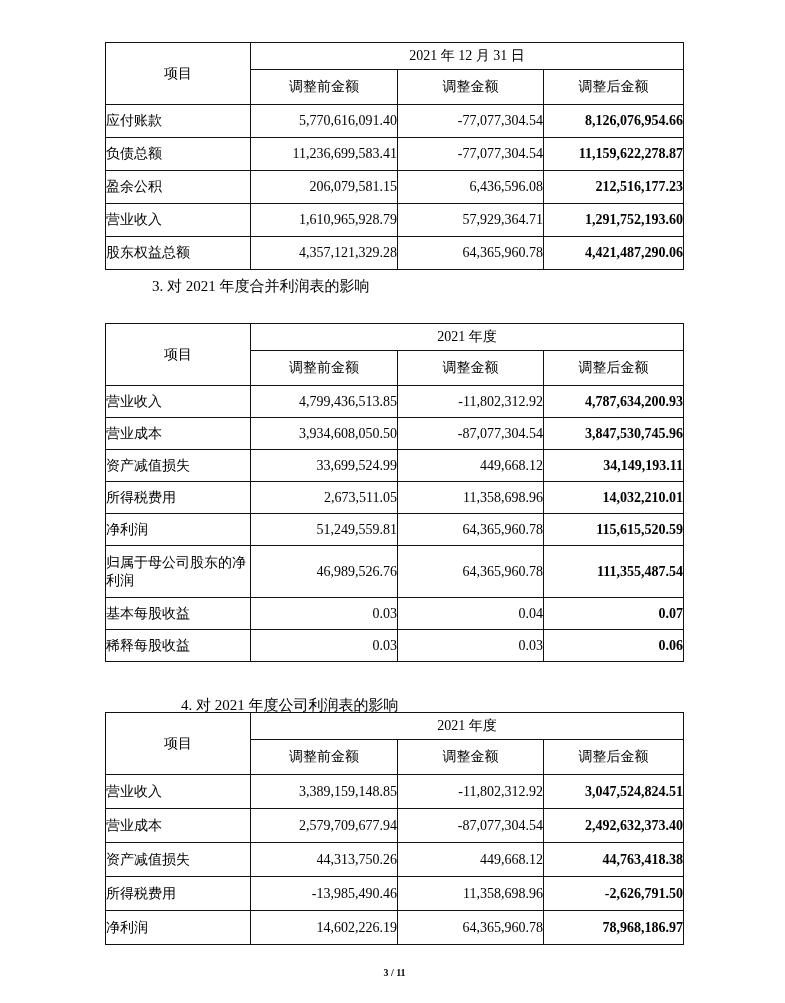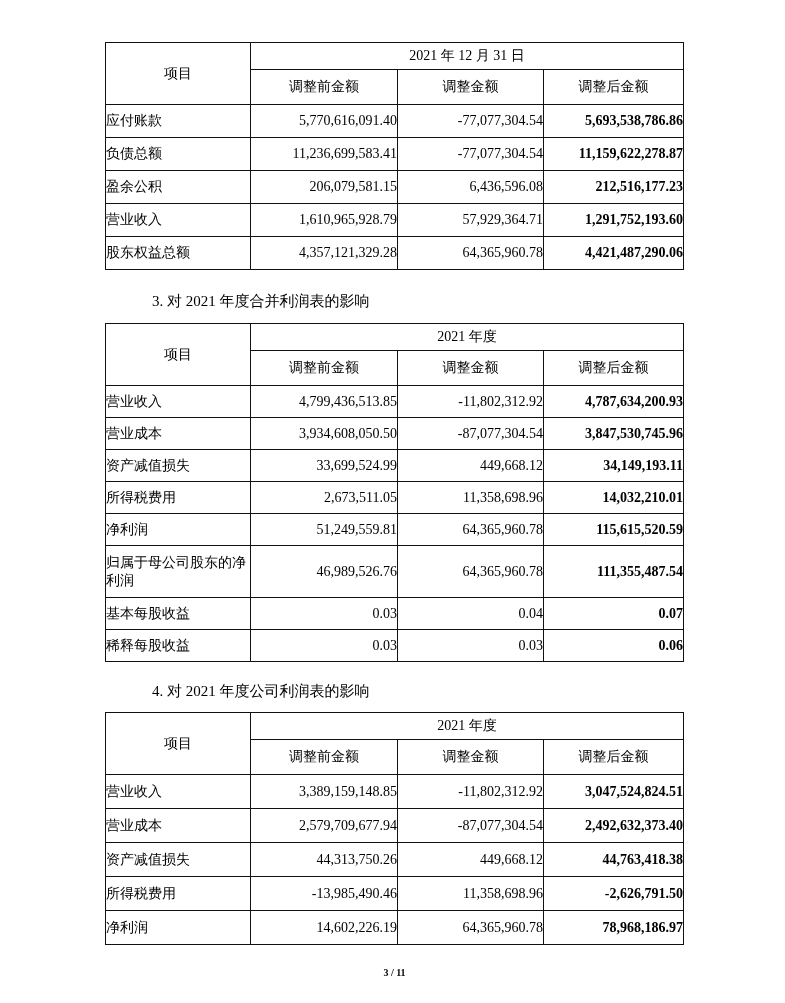--- a/index.html
+++ b/index.html
@@ -53,22 +53,22 @@
     padding-right: 9px;
   }
   td.after { font-weight: bold; }
   .sec-heading {
     position: absolute;
     left: 152px;
     font-size: 15px;
     line-height: 18px;
     white-space: nowrap;
   }
-  .h3 { top: 292px; }
-  .h4 { top: 682px; }
+  .h3 { top: 277px; }
+  .h4 { top: 696px; margin-left: 29px; }
   .footer {
     position: absolute;
     top: 967px;
     left: 2px;
     width: 100%;
     text-align: center;
     font-size: 10px;
     font-weight: bold;
   }
 </style>
@@ -93,21 +93,21 @@
         <td class="col-head">调整前金额</td>
         <td class="col-head">调整金额</td>
         <td class="col-head">调整后金额</td>
       </tr>
     </thead>
     <tbody>
       <tr class="drow">
         <td class="item">应付账款</td>
         <td class="num">5,770,616,091.40</td>
         <td class="num">-77,077,304.54</td>
-        <td class="num after">5,693,538,786.86</td>
+        <td class="num after">8,126,076,954.66</td>
       </tr>
       <tr class="drow">
         <td class="item">负债总额</td>
         <td class="num">11,236,699,583.41</td>
         <td class="num">-77,077,304.54</td>
         <td class="num after">11,159,622,278.87</td>
       </tr>
       <tr class="drow">
         <td class="item">盈余公积</td>
         <td class="num">206,079,581.15</td>

